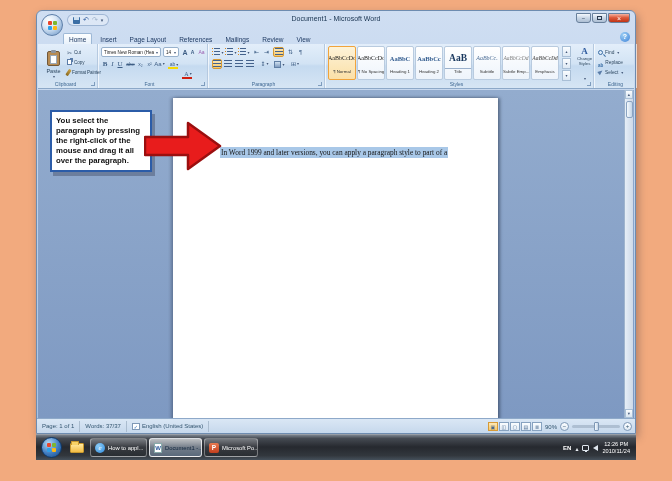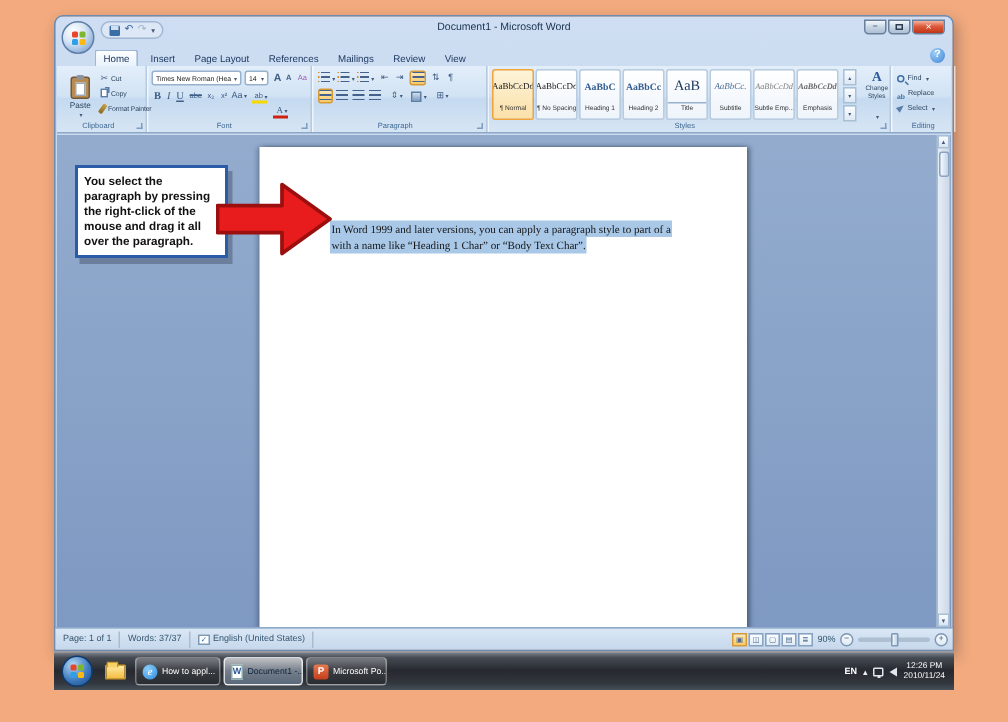--- a/index.html
+++ b/index.html
@@ -90,21 +90,21 @@
 
   
   .chip { position:absolute; top:2px; width:28px; height:34px; background:linear-gradient(#ffffff,#eef4fb);
     border:1px solid #b9cbdf; border-radius:2px; text-align:center; overflow:hidden; }
   .chip.selected { border:1px solid #f1a43c; background:linear-gradient(#fdf3d8,#fbe0a8); }
   .chip .prev { height:22px; display:flex; align-items:center; justify-content:center;
     font-family:"Liberation Serif", serif; white-space:nowrap; }
   .chip .lbl { font-size:4.4px; color:#333; white-space:nowrap; }
   .p-norm { font-size:6px; color:#222; }
   .p-head { font-size:6.5px; font-weight:bold; color:#365f91; }
-  .p-title { font-size:9.5px; color:#17365d; border-bottom:1px solid #9ab0cc; }
+  .p-title { font-size:9.5px; color:#17365d; border-bottom:1px solid #9ab0cc;font-weight:bold; }
   .p-sub { font-size:6px; font-style:italic; color:#4f6f96; }
   .p-subtle { font-size:5.5px; font-style:italic; color:#7f7f7f; }
   .p-emph { font-size:5.5px; font-style:italic; font-weight:bold; color:#6a6a6a; }
   .gal-strip { position:absolute; width:9px; top:2px; height:34px; display:flex; flex-direction:column; gap:1px; }
   .gal-strip .sb { flex:1; background:linear-gradient(#fbfdff,#dce8f4); border:1px solid #a9bfd6;
     font-size:4px; color:#44597a; text-align:center; line-height:9px; }
   .chg { position:absolute; width:23px; top:2px; height:36px; text-align:center; }
   .chg .big-a { font-size:9px; font-weight:bold; color:#2d5a9e; font-family:"Liberation Serif",serif; }
   .chg .lbl { font-size:4.3px; color:#2c465f; line-height:5px; }
 
@@ -406,21 +406,20 @@
         <span class="ddm">▾</span>
       </div>
       <div class="grp-label" style="right:0;">Editing</div>
     </div>
   </div>
 
   <div class="docarea">
     <div class="page">
       <div class="doc-text">
         <div class="dline"><span class="hl">In Word 1999 and later versions, you can apply a paragraph style to part of a</span></div>
-        <div class="dline"><span class="hl">with a name like “Heading 1 Char” or “Body Text Char”.</span></div>
       </div>
     </div>
 
     <div class="callout">You select the paragraph by pressing the right-click of the mouse and drag it all over the paragraph.</div>
 
     <div class="arrow-wrap">
       <svg width="80" height="54" viewBox="0 0 80 54">
         <polygon points="1,17 44,17 44,3 76,26 44,49 44,35 1,35" fill="#e81c1c" stroke="#9b0f0f" stroke-width="2.5" stroke-linejoin="round"></polygon>
       </svg>
     </div>

